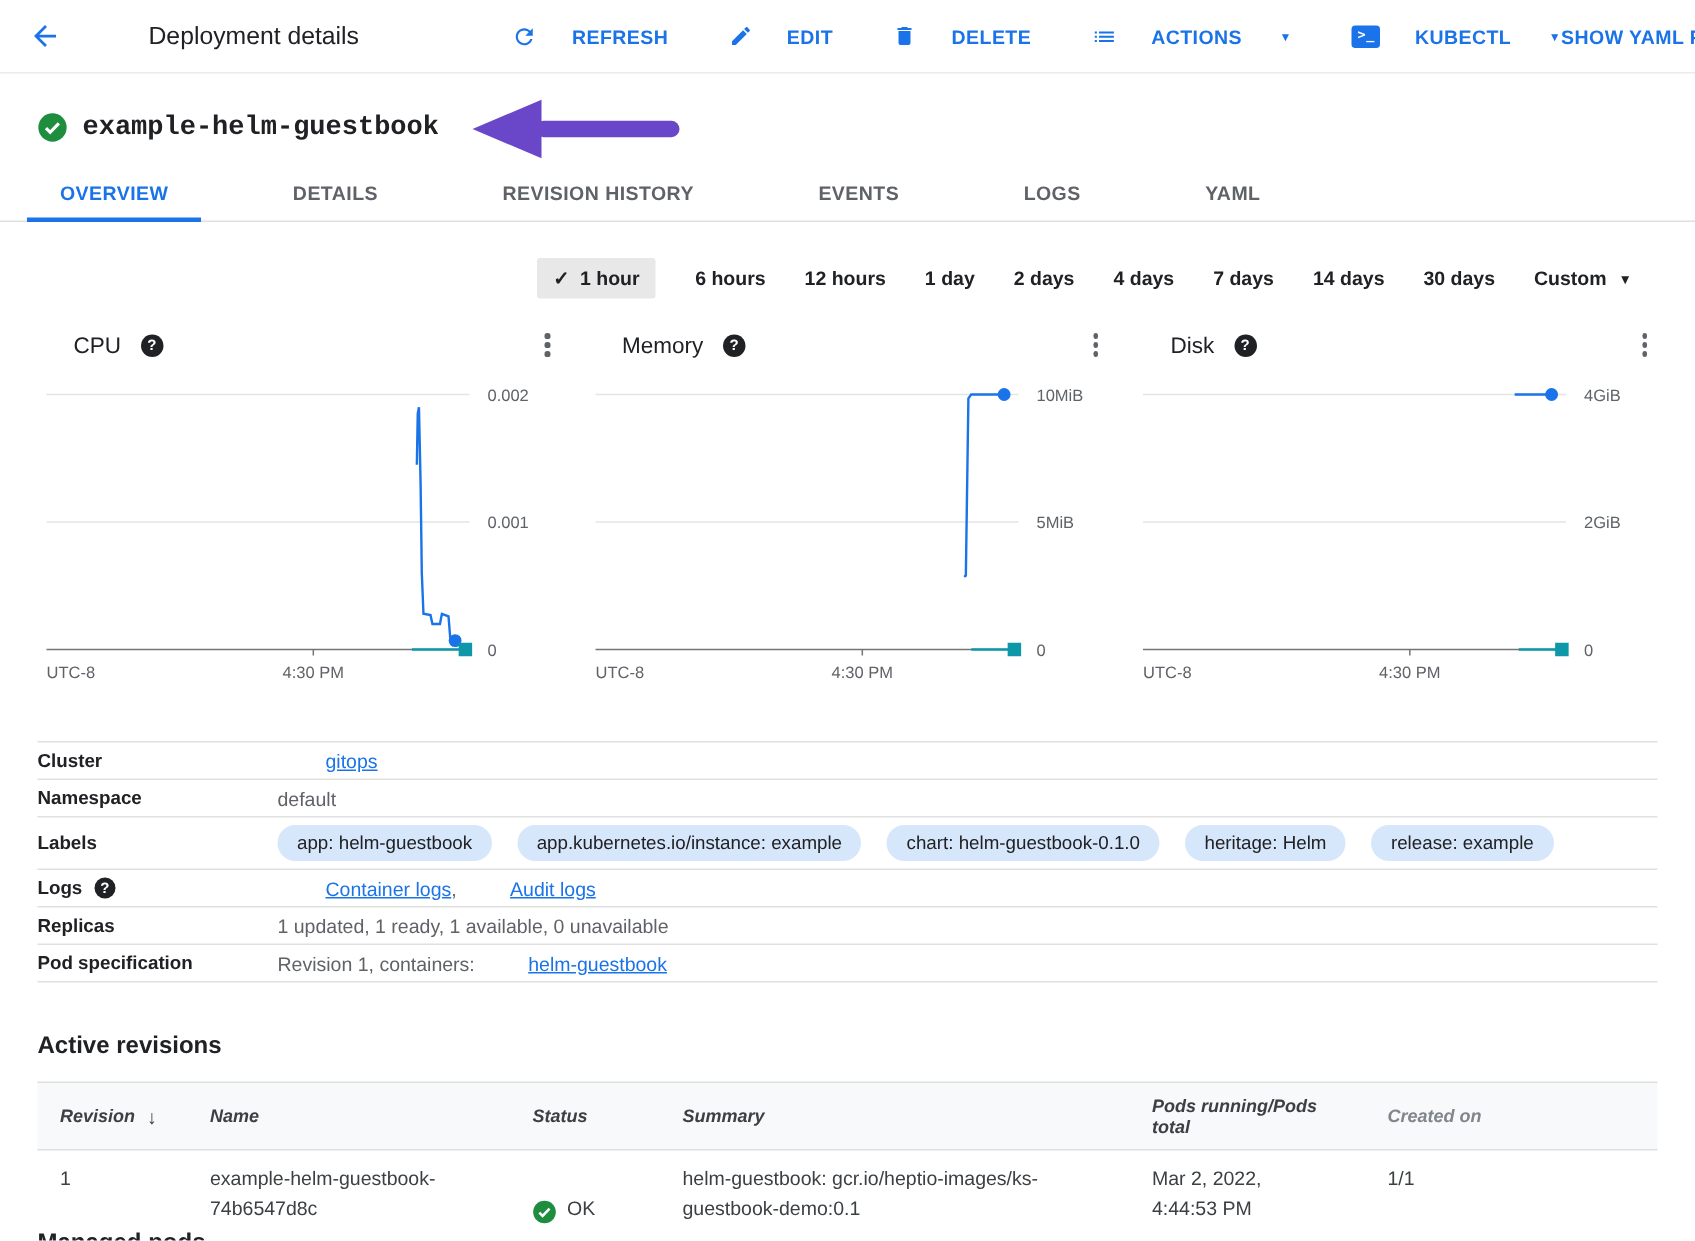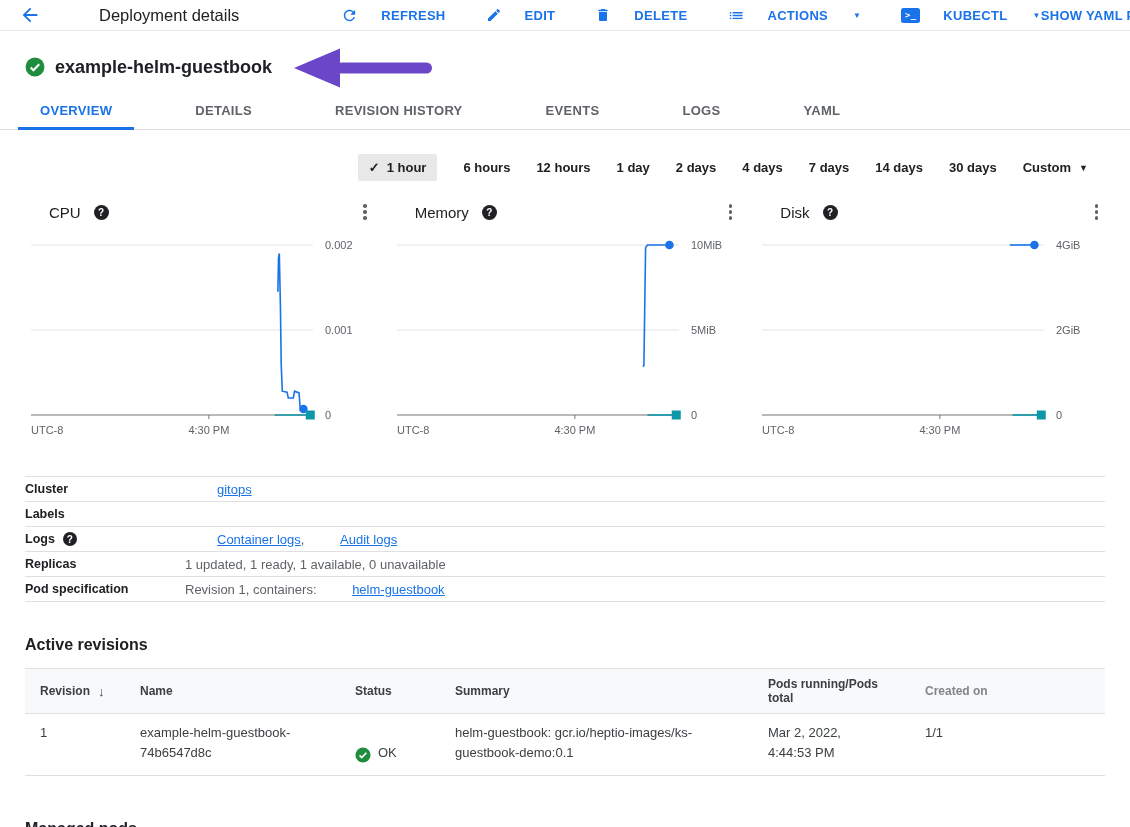--- a/index.html
+++ b/index.html
@@ -1,35 +1,35 @@
 <!DOCTYPE html>
 <html><head>
 <meta charset="utf-8">
 <style>
   * { margin:0; padding:0; box-sizing:border-box; }
   html,body { width:1130px; height:827px; overflow:hidden; background:#fff;
     font-family:"Liberation Sans", sans-serif; color:#202124; position:relative; }
 
   
-  .toolbar { display:flex; align-items:center; height:31px; padding:0 14px 0 18px;
+  .toolbar { display:flex; align-items:center; height:49px; padding:0 14px 0 18px;
     border-bottom:1px solid #ebebeb; }
   .back { width:24px; height:24px; display:flex; align-items:center; justify-content:center;
     cursor:pointer; margin-right:17px; }
   .page-title { font-size:16.5px; color:#202124; margin-right:62px; white-space:nowrap; }
   .tb-btn { display:flex; align-items:center; gap:23px; color:#1a73e8; font-size:13px;
     font-weight:bold; letter-spacing:.3px; white-space:nowrap; cursor:pointer; }
   .tb-left { display:flex; align-items:center; gap:40px; }
   .tb-right { margin-left:auto; display:flex; align-items:center; gap:46px; padding-right:4px; }
   .caret { font-size:8px; color:#1a73e8; margin-left:2px; }
   .kicon { width:19px; height:15px; background:#1a73e8; border-radius:2.5px; color:#fff;
     font-size:9px; font-weight:bold; display:flex; align-items:center; justify-content:center;
     font-family:"DejaVu Sans Mono", monospace; }
 
   
-  .title-row { display:flex; align-items:center; gap:10px; padding-left:25px; margin-top:21px; height:30px; }
+  .title-row { display:flex; align-items:center; gap:10px; padding-left:25px; margin-top:21px; height:30px;font-family:Liberation Mono, monospace; }
   .dep-name { font-size:18px; font-weight:bold; color:#202124; }
   .ann-arrow { margin-left:10px; margin-top:2px; }
 
   
   .tabs { display:flex; margin-top:10px; padding-left:18px; border-bottom:1px solid #e0e0e0; height:38px;gap:39px; }
   .tab { padding:0 22px; display:flex; align-items:center; font-size:13px; font-weight:bold;
     letter-spacing:.3px; color:#5f6368; cursor:pointer; position:relative; }
   .tab.active { color:#1a73e8; }
   .tab.active::after { content:""; position:absolute; left:0; right:0; bottom:-1px; height:3px; background:#1a73e8; }
 
@@ -66,21 +66,21 @@
   .lnk { color:#1a73e8; text-decoration:underline; cursor:pointer;margin-left:32px; }
   .chips { display:flex; gap:17px; padding:3px 0; }
   .chip { background:#d7e7fb; border-radius:13px; padding:5px 13px; font-size:12.5px;
     color:#202124; white-space:nowrap; }
 
   
   .rev-section { margin:34px 25px 0 25px; }
   .rev-title { font-size:16px; font-weight:bold; color:#202124; }
   .rev-table { margin-top:14px; }
   .thead, .trow { display:grid; grid-template-columns:100px 215px 100px 313px 157px 1fr; }
-  .thead { background:#f8f9fa; border-top:1px solid #e0e0e0; border-bottom:1px solid #e0e0e0; }
+  .thead { background:#f8f9fa; border-top:1px solid #e0e0e0; border-bottom:1px solid #e0e0e0;font-style:italic; }
   .th { font-size:12px; font-weight:bold; color:#3c4043; padding:8px 18px 8px 15px;
     display:flex; align-items:center; gap:8px; cursor:pointer; }
   .th:last-child { color:#80868b; }
   .sort { font-size:13px; color:#3c4043; }
   .trow { border-bottom:1px solid #e0e0e0; }
   .td { font-size:13px; color:#3c4043; padding:9px 25px 12px 15px; line-height:1.55;
     overflow-wrap:break-word; }
   .status-cell { display:flex; align-items:flex-end; gap:7px; }
   .status-cell svg { margin-top:2px; flex:none; }
 
@@ -281,21 +281,32 @@
 </div>
 
 <div class="details">
   <div class="drow">
     <span class="dlabel">Cluster</span>
     <span class="dvalue">
         <a class="lnk" href="#">gitops</a>
       </span>
   </div>
   <div class="drow">
+    <span class="dlabel">Namespace</span>
+    <span class="dvalue">default</span>
+  </div>
+  <div class="drow">
     <span class="dlabel">Labels</span>
+    <span class="dvalue chips">
+        <span class="chip">app: helm-guestbook</span>
+        <span class="chip">app.kubernetes.io/instance: example</span>
+        <span class="chip">chart: helm-guestbook-0.1.0</span>
+        <span class="chip">heritage: Helm</span>
+        <span class="chip">release: example</span>
+      </span>
   </div>
   <div class="drow">
     <span class="dlabel">
       <span>Logs</span>
       <span class="help">?</span>
     </span>
     <span class="dvalue"><a href="#" class="lnk">Container logs</a>,&nbsp;<a href="#" class="lnk">Audit logs</a></span>
   </div>
   <div class="drow">
     <span class="dlabel">Replicas</span>

